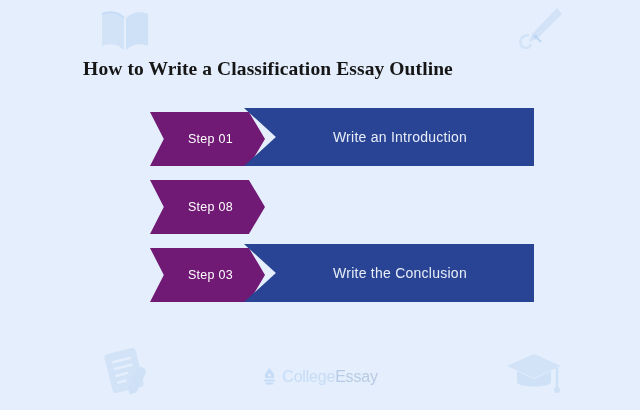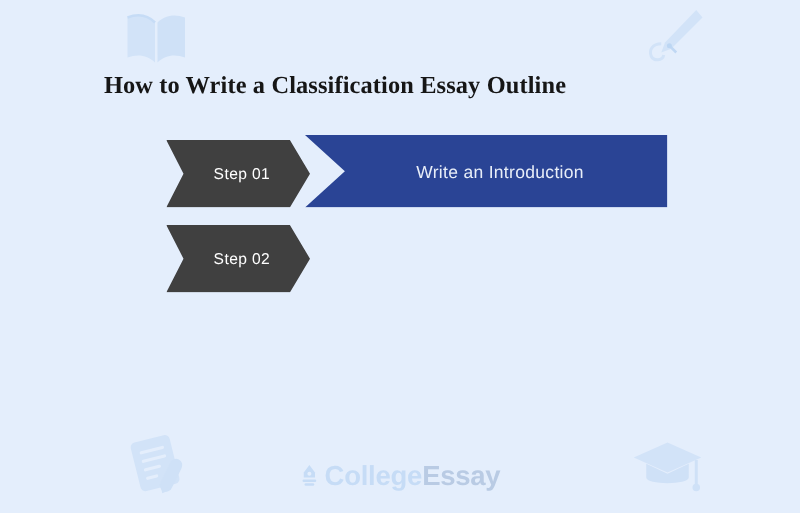--- a/index.html
+++ b/index.html
@@ -53,25 +53,25 @@
     left: 0;
     top: 108px;
     width: 640px;
   }
   .step-row {
     position: relative;
     height: 68px;
   }
   .step-chevron {
     position: absolute;
-    left: 133px;
+    left: 150px;
     top: 4px;
     width: 115px;
     height: 54px;
-    background: #404040;
+    background: #701a75;
     -webkit-clip-path: polygon(0 0, 86% 0, 100% 50%, 86% 100%, 0 100%, 12% 50%);
     clip-path: polygon(0 0, 86% 0, 100% 50%, 86% 100%, 0 100%, 12% 50%);
     display: flex;
     align-items: center;
     justify-content: center;
   }
   .step-chevron-label {
     color: #ffffff;
     font-size: 12.5px;
     letter-spacing: 0.3px;
@@ -103,22 +103,22 @@
     left: 0;
     top: 368px;
     width: 640px;
     display: flex;
     align-items: center;
     justify-content: center;
     gap: 5px;
   }
   #logo-nib-icon svg { display: block; }
   #logo-text {
-    font-size: 22px;
-    font-weight: bold;
+    font-size: 16px;
+    font-weight: normal;
     letter-spacing: -0.2px;
   }
   #logo-college { color: #c6dcf6; }
   #logo-essay   { color: #b9cbe4; }
 </style>
 </head>
 <body>
 
 <div id="canvas">
 
@@ -172,24 +172,32 @@
       <div class="step-chevron">
         <span class="step-chevron-label">Step 01</span>
       </div>
       <div class="step-bar">
         <span class="step-bar-label">Write an Introduction</span>
       </div>
     </div>
 
     <div class="step-row">
       <div class="step-chevron">
-        <span class="step-chevron-label">Step 02</span>
+        <span class="step-chevron-label">Step 08</span>
       </div>
     </div>
 
+    <div class="step-row">
+      <div class="step-chevron">
+        <span class="step-chevron-label">Step 03</span>
+      </div>
+      <div class="step-bar">
+        <span class="step-bar-label">Write the Conclusion</span>
+      </div>
+    </div>
 
   </div>
 
   <div id="footer-logo">
     <span id="logo-nib-icon">
       <svg width="15" height="18" viewBox="0 0 15 18">
         <path d="M7.5 0 L12 6 L12 10 L3 10 L3 6 Z" fill="#c6dcf6"></path>
         <circle cx="7.5" cy="7" r="1.6" fill="#e4eefc"></circle>
         <rect x="2" y="11.6" width="11" height="2" rx="1" fill="#c6dcf6"></rect>
         <rect x="3.6" y="14.6" width="7.8" height="2" rx="1" fill="#c6dcf6"></rect>

